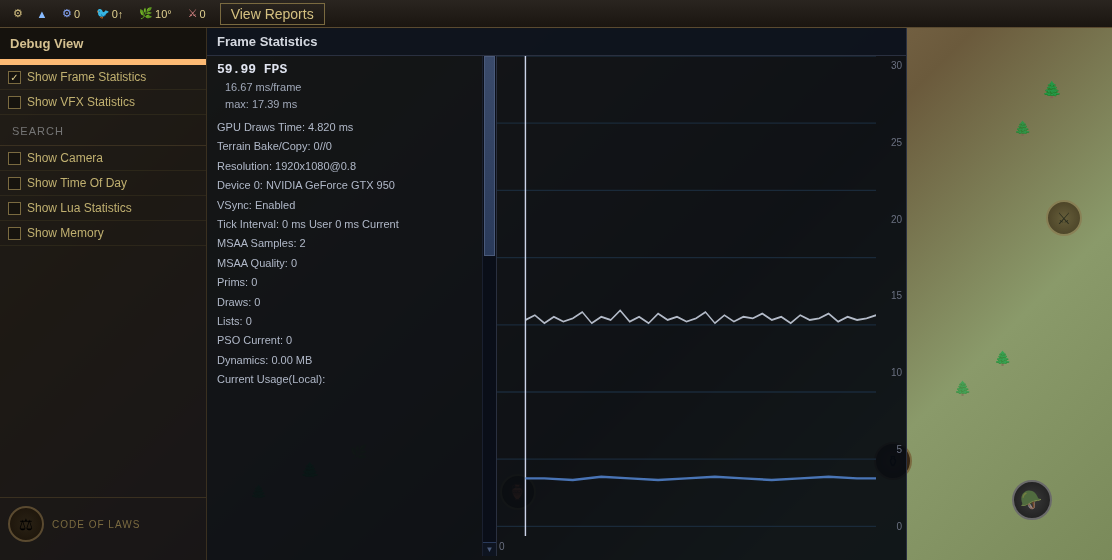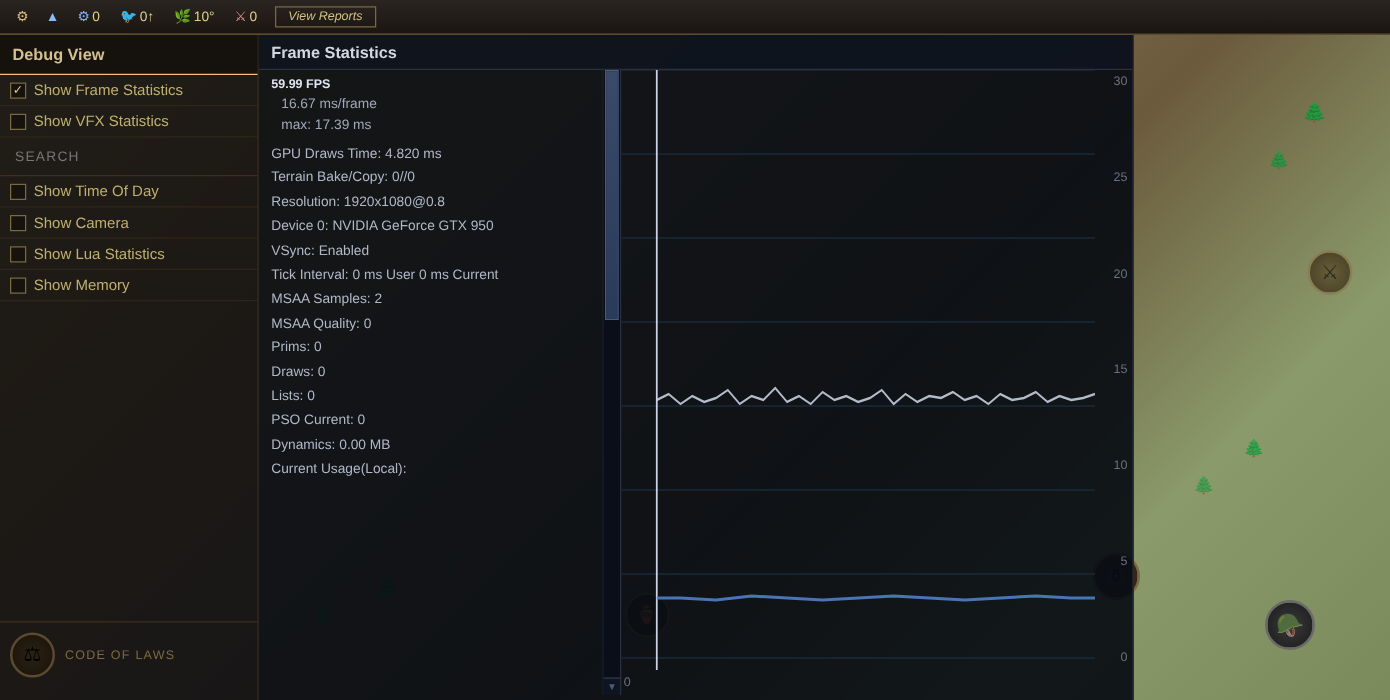--- a/index.html
+++ b/index.html
@@ -59,43 +59,42 @@
       font-size: 11px;
       color: #e0d090;
     }
 
     .view-reports-btn {
       margin-left: 8px;
       padding: 2px 10px;
       background: transparent;
       border: 1px solid #7a6a40;
       color: #d4c080;
-      font-size: 10px;
+      font-size: 14px;
       cursor: pointer;
-      font-style: italic;
     }
 
     
     .left-panel {
       position: absolute;
       top: 28px;
       left: 0;
       width: 207px;
       bottom: 0;
       background: rgba(10, 10, 15, 0.88);
       z-index: 50;
       border-right: 1px solid #3a3020;
     }
 
     .debug-view-title {
       padding: 8px 10px;
       font-size: 13px;
       color: #d4c090;
       background: rgba(20, 18, 12, 0.9);
-      border-bottom: 1px solid #fdba74;
+      border-bottom: 6px solid #fdba74;
       font-weight: bold;
     }
 
     .menu-item {
       display: flex;
       align-items: center;
       padding: 5px 8px;
       gap: 6px;
       cursor: pointer;
       font-size: 12px;
@@ -192,24 +191,25 @@
     }
 
     .frame-stats-left {
       width: 275px;
       padding: 6px 10px;
       flex-shrink: 0;
       overflow-y: auto;
     }
 
     .fps-main {
-      font-size: 10px;
+      font-size: 13px;
       color: #e0e4f0;
       font-weight: bold;
       margin-bottom: 2px;
+      font-family: Liberation Mono, monospace;
     }
 
     .fps-detail {
       font-size: 11px;
       color: #a0a8b8;
       padding-left: 8px;
       line-height: 1.5;
     }
 
     .stat-row {
@@ -342,25 +342,25 @@
     <div class="checkbox"></div>
     <span>Show VFX Statistics</span>
   </div>
 
   <div class="search-area">
     <input class="search-input" type="text" placeholder="SEARCH" style="">
   </div>
 
   <div class="menu-item">
     <div class="checkbox"></div>
+    <span>Show Camera</span>
+  </div>
+  <div class="menu-item">
+    <div class="checkbox"></div>
     <span>Show Time Of Day</span>
-  </div>
-  <div class="menu-item">
-    <div class="checkbox"></div>
-    <span>Show Camera</span>
   </div>
   <div class="menu-item">
     <div class="checkbox"></div>
     <span>Show Lua Statistics</span>
   </div>
   <div class="menu-item">
     <div class="checkbox"></div>
     <span>Show Memory</span>
   </div>
 

